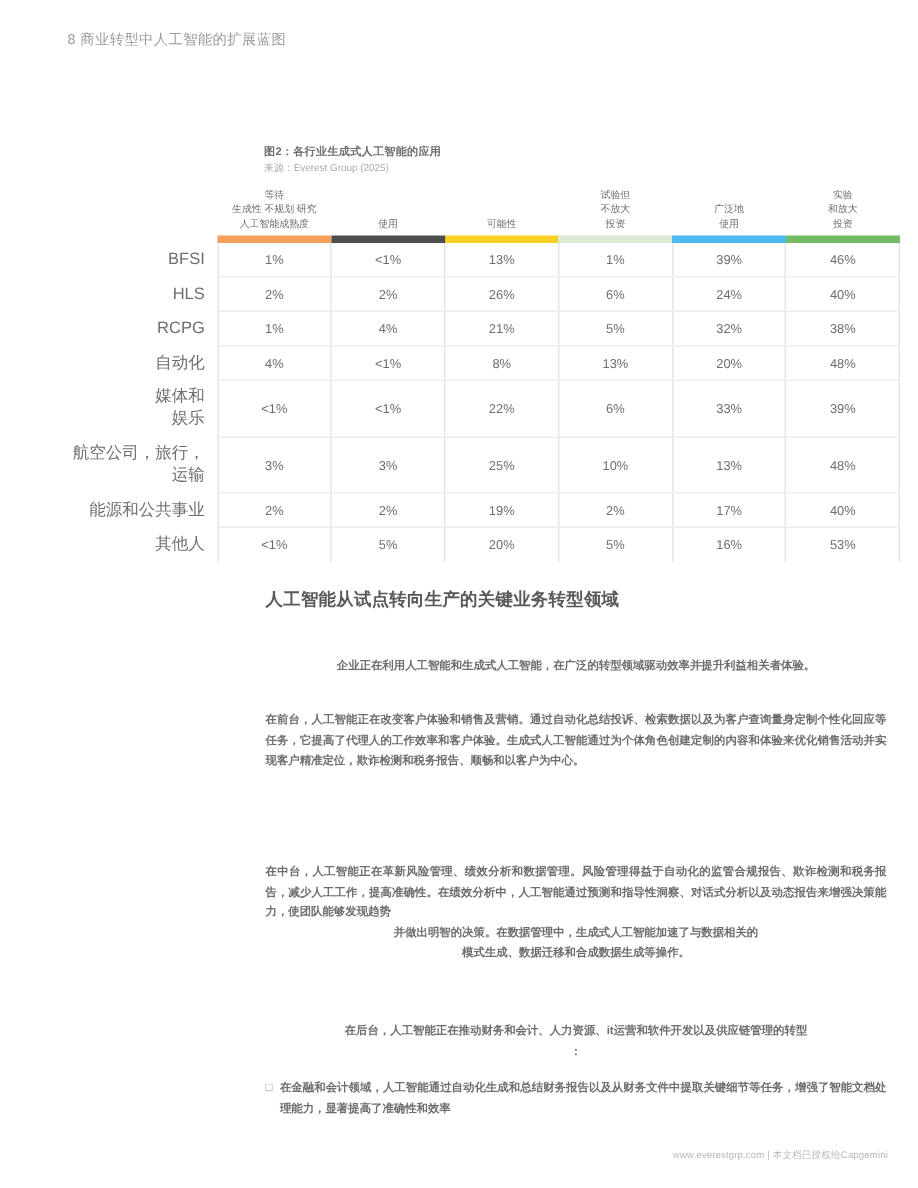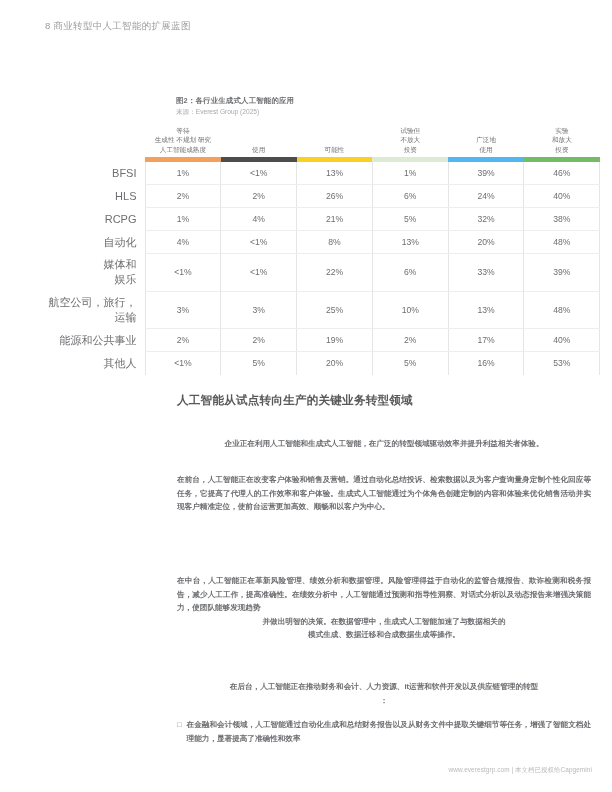--- a/index.html
+++ b/index.html
@@ -333,21 +333,21 @@
 
   <div class="body-block" style="top:380px;margin-top:12px;">
     <h2 class="section-heading">人工智能从试点转向生产的关键业务转型领域</h2>
   </div>
 
   <div class="body-block" style="top:437px;">
     <p class="para lead">企业正在利用人工智能和生成式人工智能，在广泛的转型领域驱动效率并提升利益相关者体验。</p>
   </div>
 
   <div class="body-block" style="top:473px;">
-    <p class="para">在前台，人工智能正在改变客户体验和销售及营销。通过自动化总结投诉、检索数据以及为客户查询量身定制个性化回应等任务，它提高了代理人的工作效率和客户体验。生成式人工智能通过为个体角色创建定制的内容和体验来优化销售活动并实现客户精准定位，使前台运营更加高效、顺畅和以客户为中心。</p>
+    <p class="para">在前台，人工智能正在改变客户体验和销售及营销。通过自动化总结投诉、检索数据以及为客户查询量身定制个性化回应等任务，它提高了代理人的工作效率和客户体验。生成式人工智能通过为个体角色创建定制的内容和体验来优化销售活动并实现客户精准定位，欺诈检测和税务报告、顺畅和以客户为中心。</p>
   </div>
 
   <div class="body-block" style="top:574px;">
     <p class="para">
         <span class="nl">在中台，人工智能正在革新风险管理、绩效分析和数据管理。风险管理得益于自动化的监管合规报告、欺诈检测和税务报告，减少人工工作，提高准确性。在绩效分析中，人工智能通过预测和指导性洞察、对话式分析以及动态报告来增强决策能力，使团队能够发现趋势</span>
       </p>
     <p class="para lead">
         <span class="nl">并做出明智的决策。在数据管理中，生成式人工智能加速了与数据相关的</span>
         <span class="nl">模式生成、数据迁移和合成数据生成等操作。</span>
       </p>

